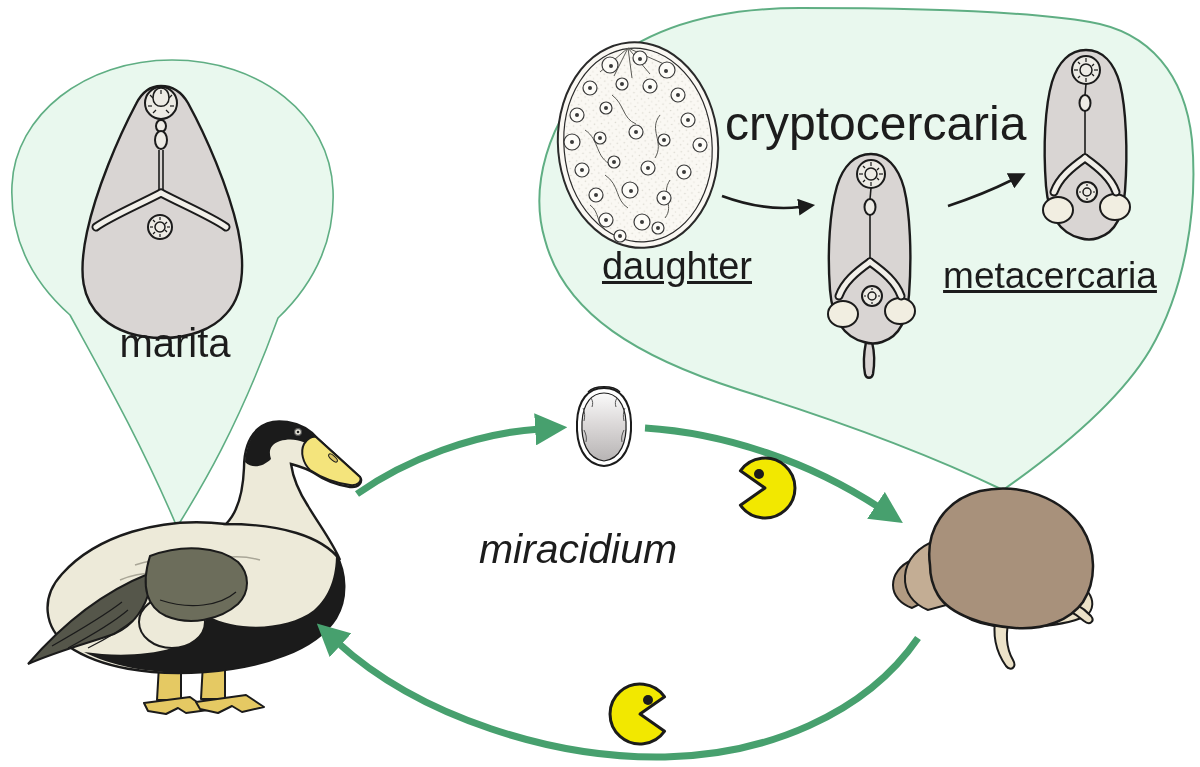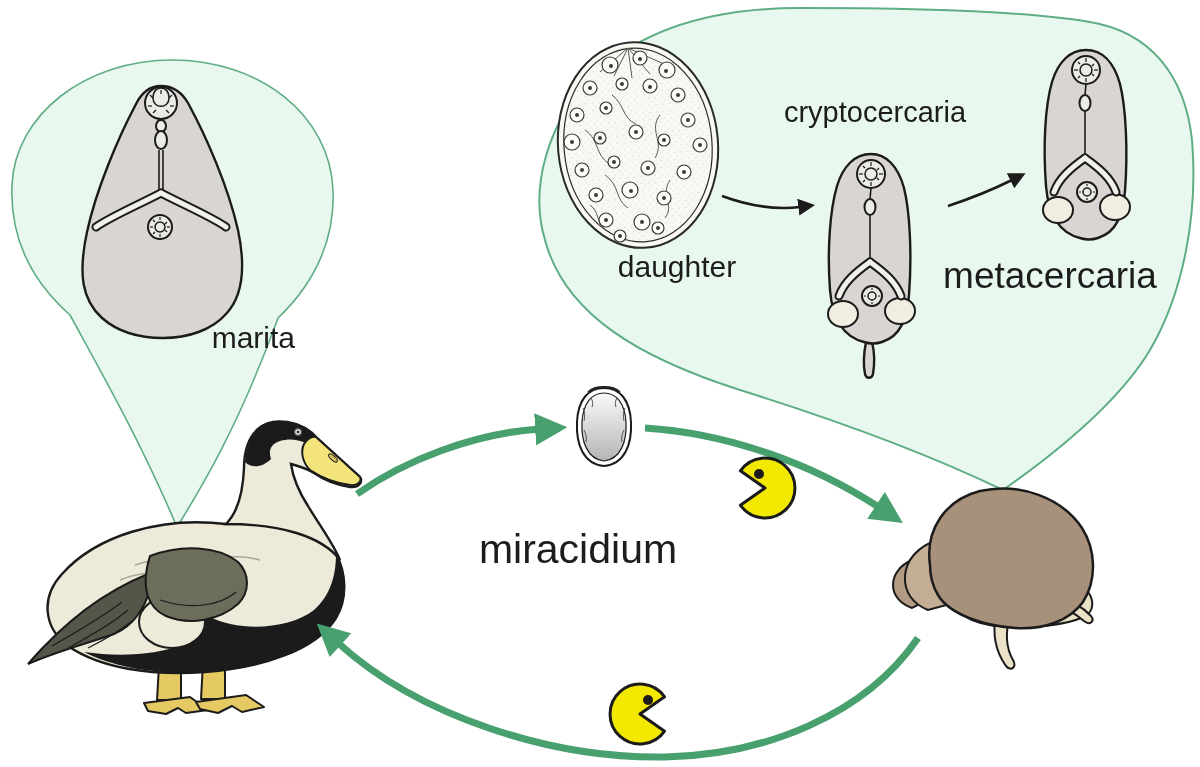--- a/index.html
+++ b/index.html
@@ -17,25 +17,25 @@
   .thin{stroke:var(--outline-dark);stroke-width:1.6;fill:none;}
   .garrow{stroke:var(--arrow-green);stroke-width:7;fill:none;}
   .ghead{fill:var(--arrow-green);}
   .blkarrow{stroke:var(--outline-dark);stroke-width:2.6;fill:none;}
   .bhead{fill:var(--outline-dark);}
   .pac{fill:var(--pacman-yellow);stroke:var(--outline-dark);stroke-width:3;stroke-linejoin:round;}
   .cell{fill:#fdfcf8;stroke:#3a3a3a;stroke-width:1.2;}
   .nuc{fill:#3a3a3a;}
   .sq{fill:none;stroke:#5a5a55;stroke-width:1;}
   .lbl{position:absolute;color:var(--text-color);text-align:center;white-space:nowrap;}
-  .lbl-marita{left:55px;top:321px;width:240px;font-size:30px;line-height:1.1;text-align:right;}
-  .lbl-sporo{left:537px;top:244px;width:280px;font-size:30px;line-height:45px;}
-  .lbl-crypto{left:725px;top:96px;width:300px;font-size:29px;}
-  .lbl-meta{left:900px;top:255px;width:300px;font-size:37px;}
-  .lbl-egg{left:398px;top:526px;width:360px;font-size:41px;line-height:47px;}
+  .lbl-marita{left:55px;top:321px;width:240px;font-size:40px;line-height:1.1;}
+  .lbl-sporo{left:537px;top:244px;width:280px;font-size:38px;line-height:45px;text-decoration:underline;}
+  .lbl-crypto{left:725px;top:96px;width:300px;font-size:48px;}
+  .lbl-meta{left:900px;top:255px;width:300px;font-size:37px;text-decoration:underline;}
+  .lbl-egg{left:398px;top:526px;width:360px;font-size:41px;line-height:47px;font-style:italic;}
 </style>
 </head>
 <body>
 
 <div id="stage">
 <svg width="1200" height="767" viewBox="0 0 1200 767">
   <defs>
     <marker id="gh" viewBox="0 0 10 10" refX="1.5" refY="5" markerWidth="4.6" markerHeight="4.6" orient="auto">
       <path d="M0,0 L10,5 L0,10 Z" class="ghead"></path>
     </marker>

